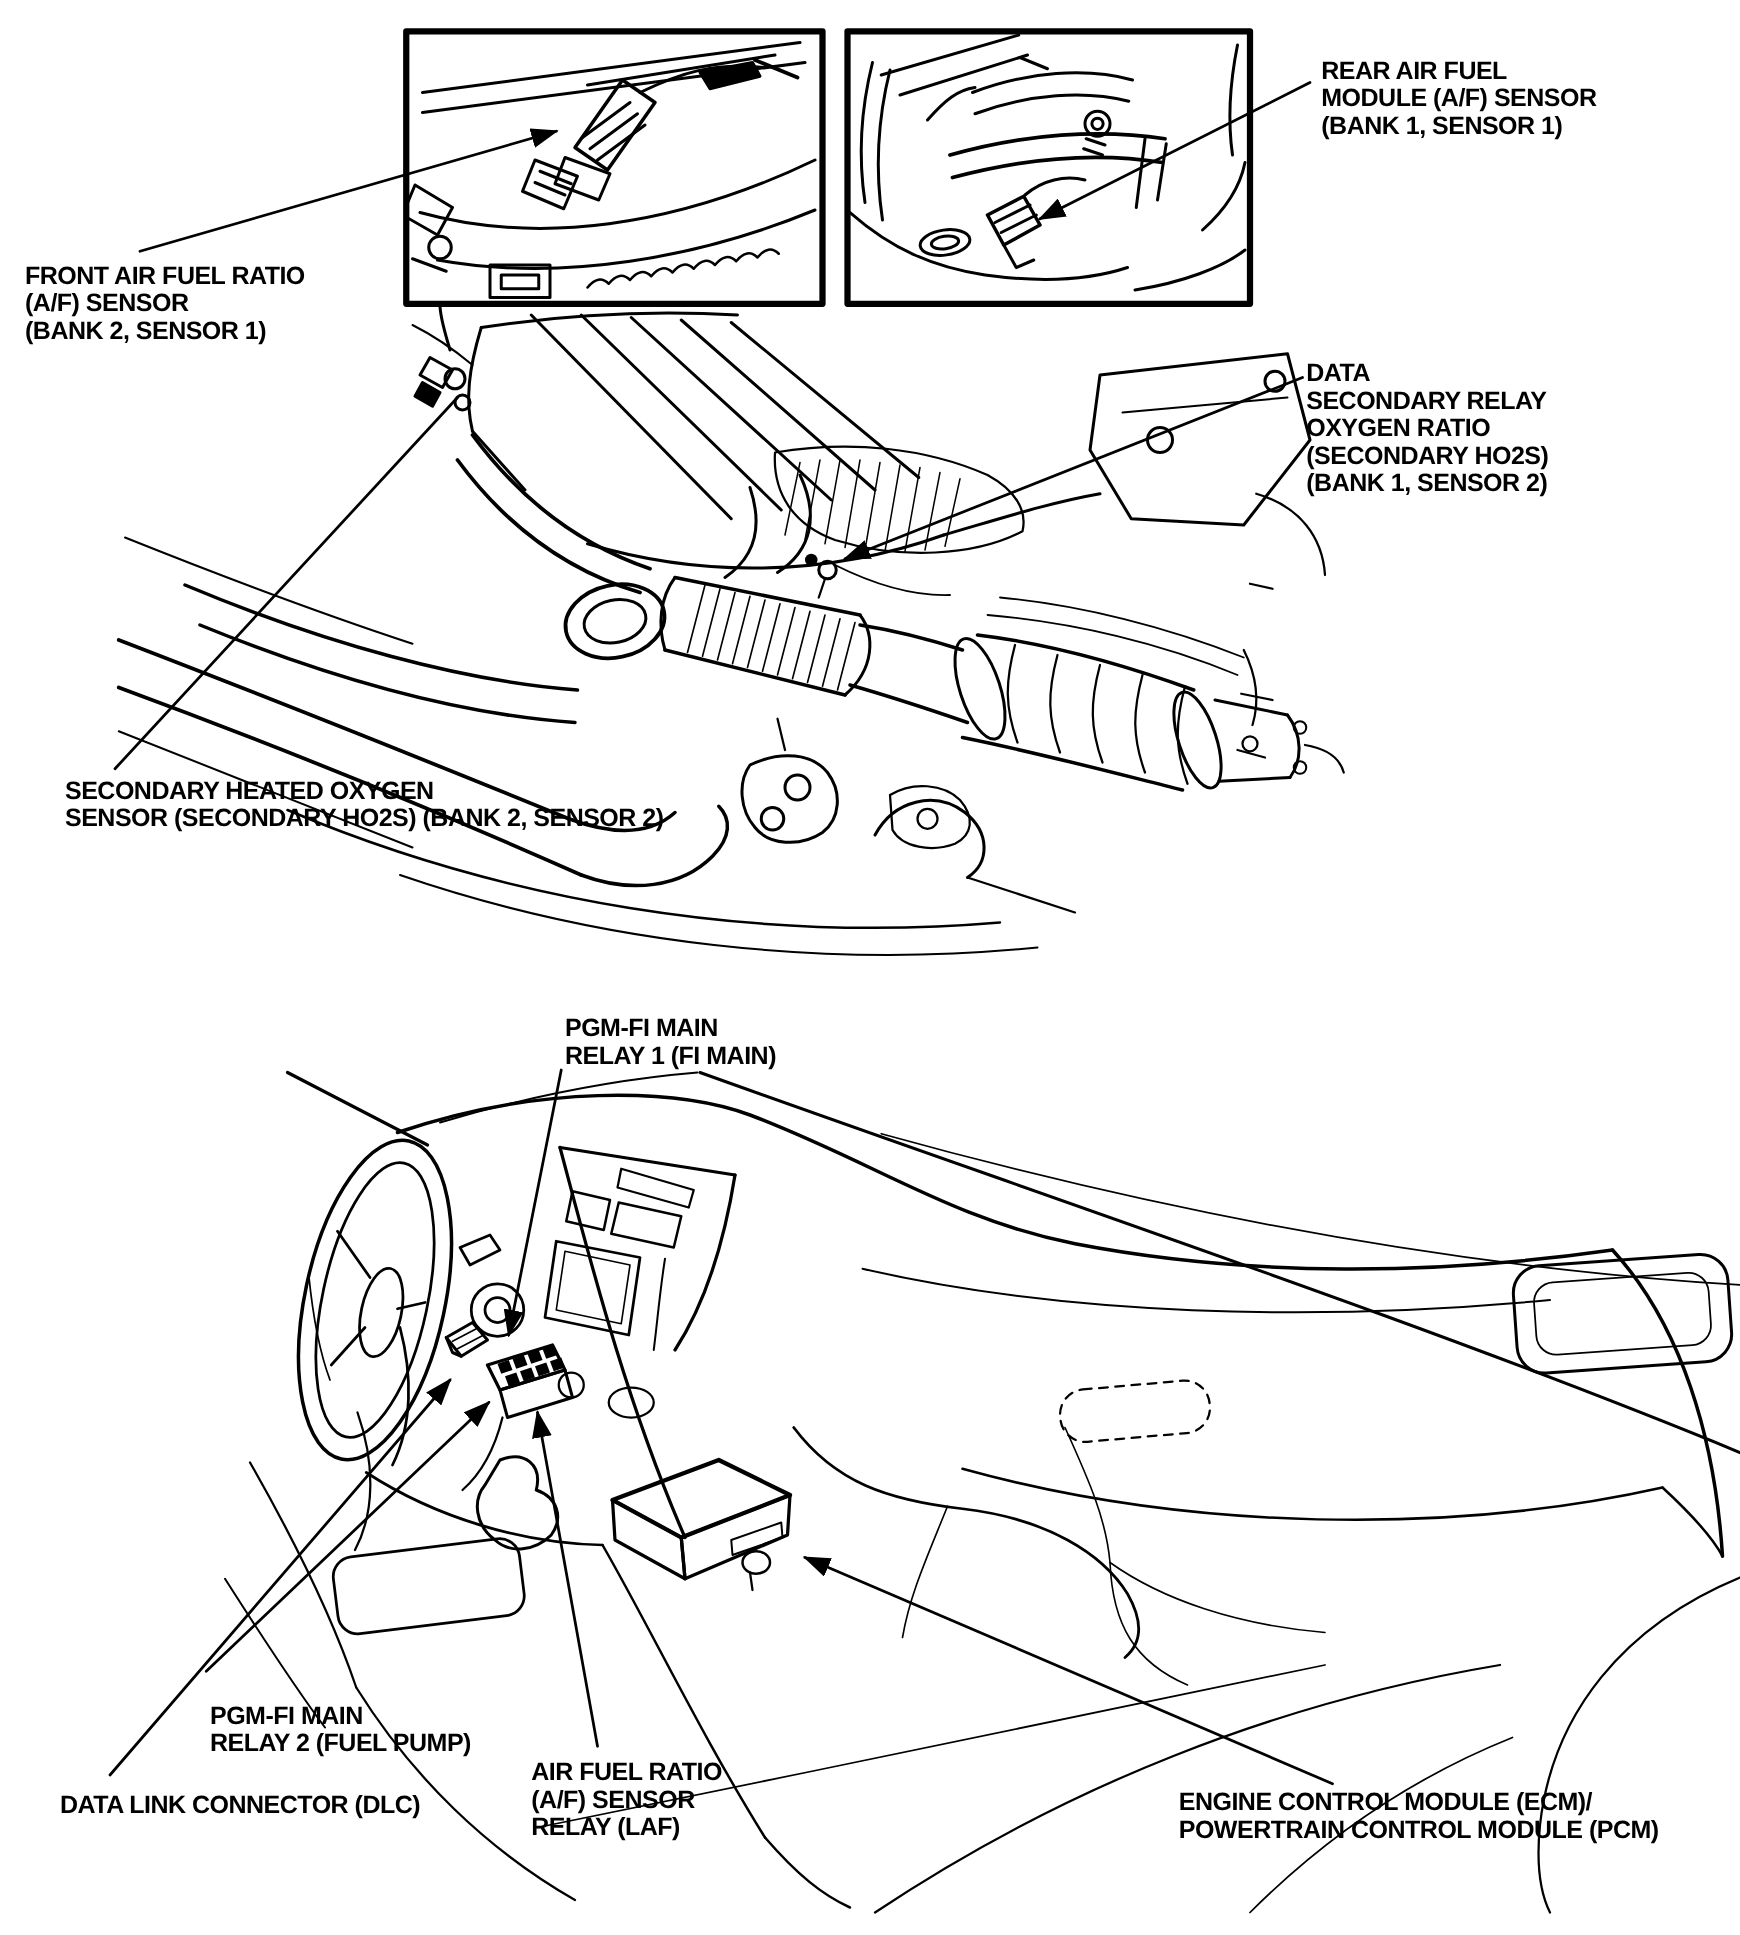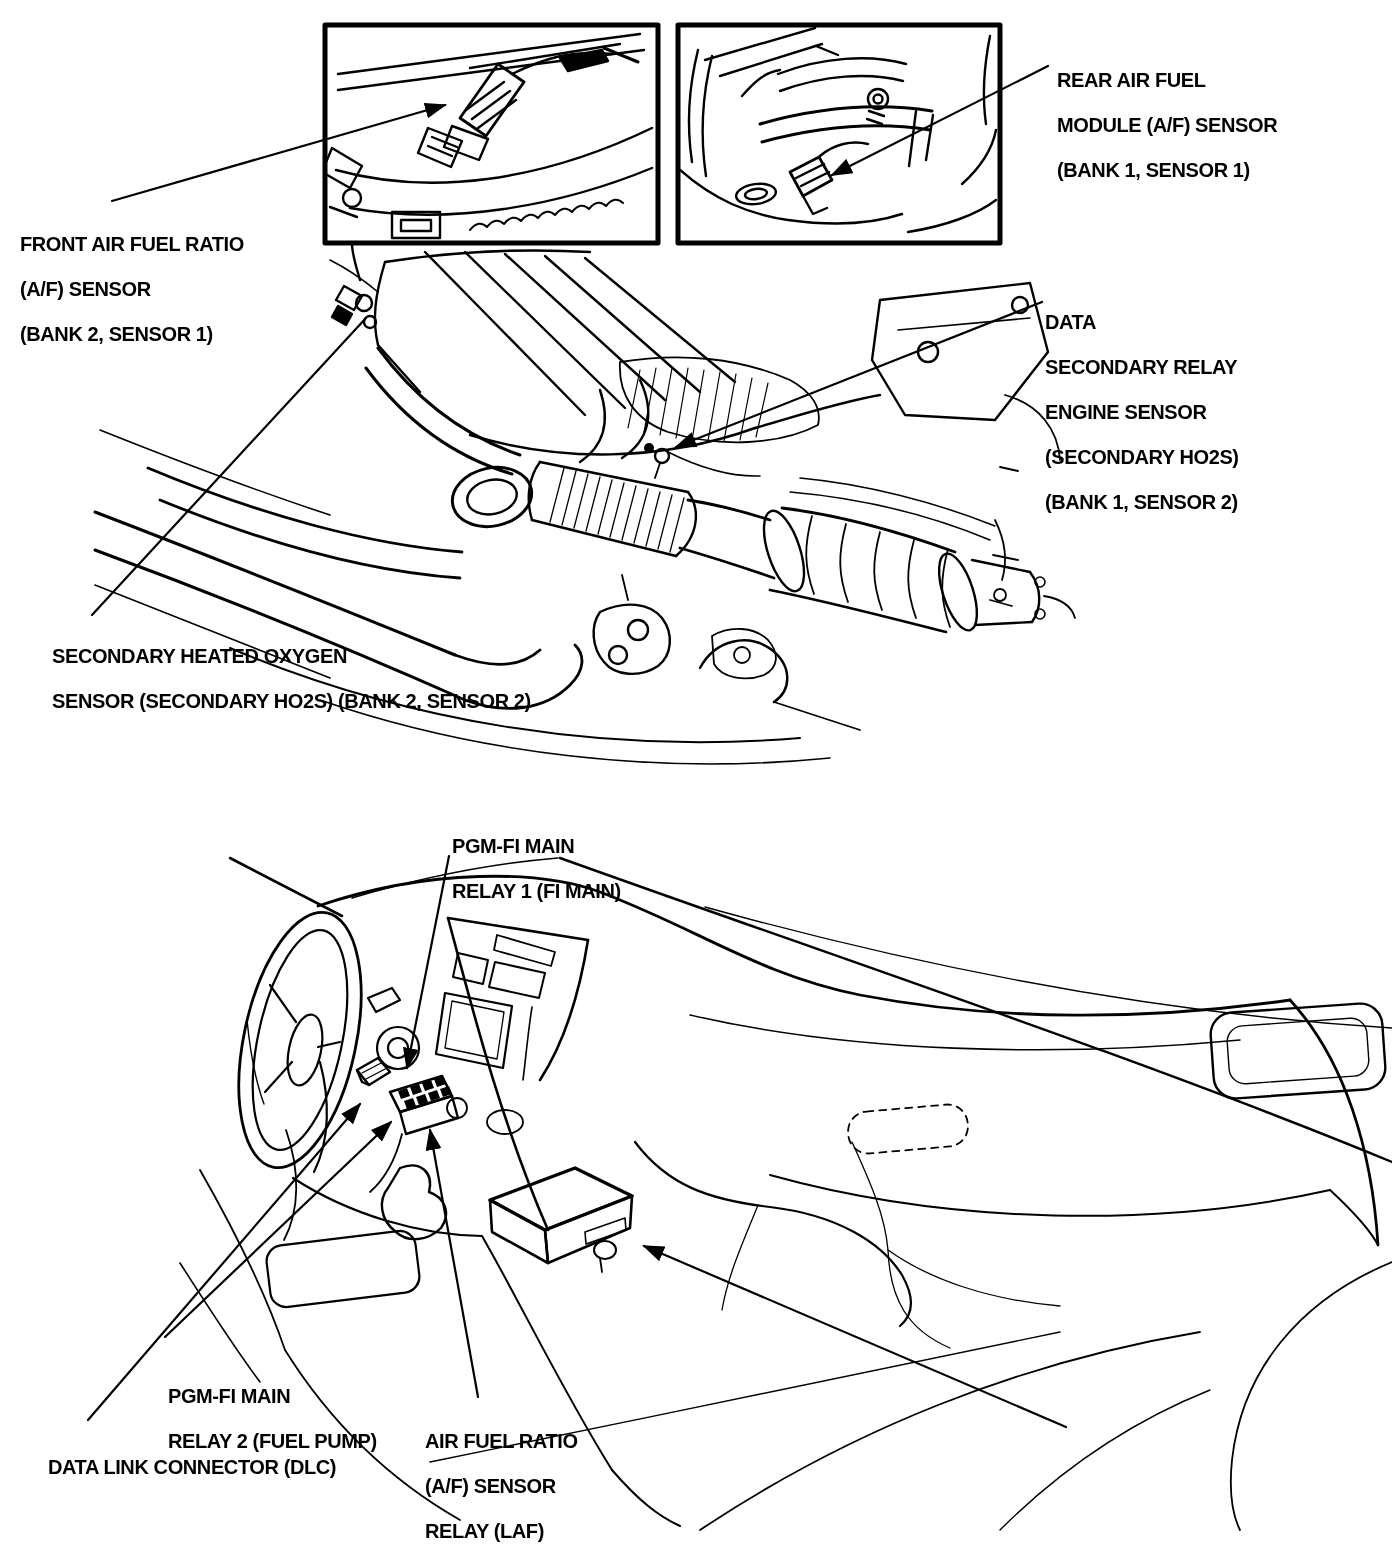--- a/index.html
+++ b/index.html
@@ -5,21 +5,21 @@
   html,body{margin:0;padding:0;background:#ffffff;}
   #stage{
     position:relative;width:1392px;height:1548px;background:#ffffff;overflow:hidden;
     font-family:"Liberation Sans",sans-serif;
   }
   #artwork{position:absolute;left:0;top:0;width:1392px;height:1548px;}
   .label{
     position:absolute;color:#000;font-weight:700;font-size:20px;line-height:22px;
     letter-spacing:-0.4px;white-space:nowrap;
   }
-  .label div{white-space:nowrap;margin-top:23px;}
+  .label div{white-space:nowrap;}
 </style>
 </head>
 <body>
 
 <div id="stage">
 
 <svg id="artwork" viewBox="0 0 1392 1548" xmlns="http://www.w3.org/2000/svg" fill="none" stroke="#000" stroke-linecap="round" stroke-linejoin="round">
 
   <defs>
     <marker id="ah" markerUnits="userSpaceOnUse" markerWidth="22" markerHeight="16" refX="20" refY="8" orient="auto">
@@ -334,21 +334,21 @@
 
   <div class="label" style="left:1057px;top:46px;">
     <div>REAR AIR FUEL</div>
     <div>MODULE (A/F) SENSOR</div>
     <div>(BANK 1, SENSOR 1)</div>
   </div>
 
   <div class="label" style="left:1045px;top:288px;">
     <div>DATA</div>
     <div>SECONDARY RELAY</div>
-    <div>ENGINE SENSOR</div>
+    <div>OXYGEN RATIO</div>
     <div>(SECONDARY HO2S)</div>
     <div>(BANK 1, SENSOR 2)</div>
   </div>
 
   <div class="label" style="left:52px;top:622px;">
     <div>SECONDARY HEATED OXYGEN</div>
     <div>SENSOR (SECONDARY HO2S) (BANK 2, SENSOR 2)</div>
   </div>
 
   <div class="label" style="left:452px;top:812px;">
@@ -364,14 +364,18 @@
   <div class="label" style="left:48px;top:1433px;">
     <div>DATA LINK CONNECTOR (DLC)</div>
   </div>
 
   <div class="label" style="left:425px;top:1407px;">
     <div>AIR FUEL RATIO</div>
     <div>(A/F) SENSOR</div>
     <div>RELAY (LAF)</div>
   </div>
 
+  <div class="label" style="left:943px;top:1431px;">
+    <div>ENGINE CONTROL MODULE (ECM)/</div>
+    <div>POWERTRAIN CONTROL MODULE (PCM)</div>
+  </div>
 
 </div>
 
 </body></html>

